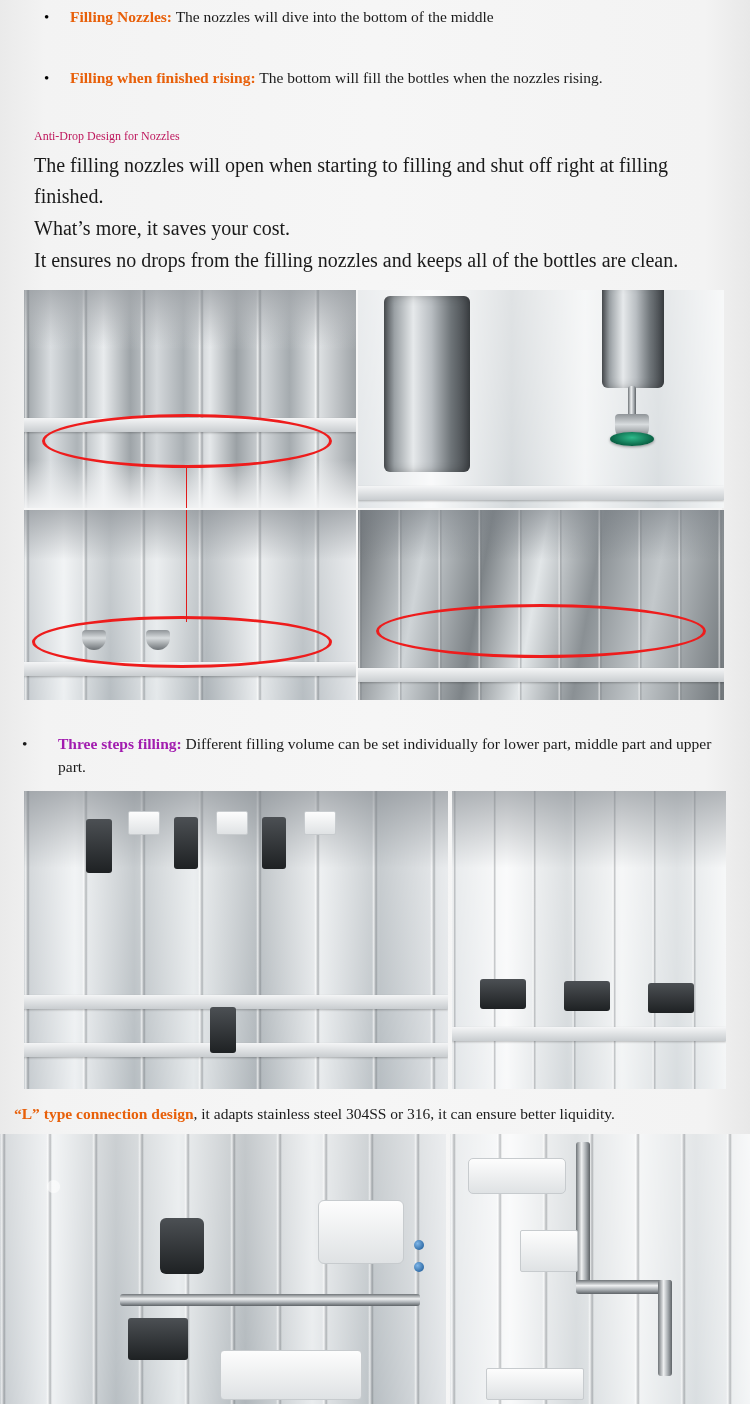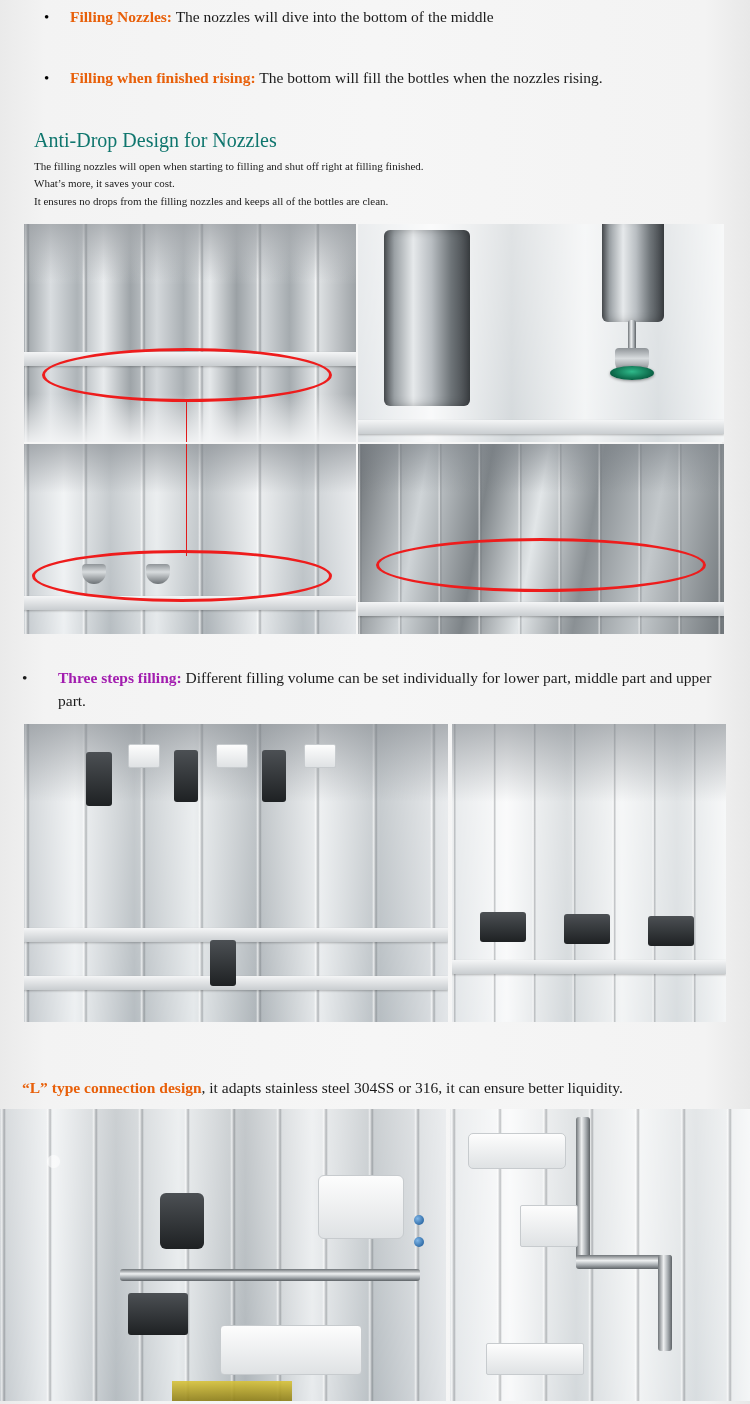--- a/index.html
+++ b/index.html
@@ -44,26 +44,26 @@
   .hl-b {
     color: #a21caf;
     font-weight: bold;
   }
 
   .b1 { padding-top: 7px; }
   .b2 { padding-top: 40px; }
 
   
   .sec-head {
-    color: #0f766e;
+    color: #be185d;
+    font-size: 12px;
+    padding: 40px 5px 0 34px;
+  }
+  .para {
     font-size: 20px;
-    padding: 40px 5px 0 34px;
-  }
-  .para {
-    font-size: 11px;
     line-height: 1.58;
     padding: 6px 28px 0 34px;
   }
   .para-line { display: block; }
   .grid-1 {
     width: 698px;
     margin: 14px auto 0 24px;
     display: grid;
     grid-template-columns: 332px 366px;
     grid-template-rows: 218px 190px;
@@ -166,23 +166,22 @@
   }
   .grid-3 {
     margin: 10px auto 0 0;
     width: 750px;
     display: grid;
     grid-template-columns: 446px 4px 300px;
     grid-template-rows: 292px;
   }
   .cap {
     font-size: 15.5px;
-    padding: 12px 20px 0 22px;
+    padding: 12px 20px 0 14px;
     line-height: 1.4;
-    margin-top: 41px;
   }
   .cap-3 { padding-top: 14px; }
   .bullet3 {
     display: flex;
     padding: 32px 24px 0 22px;
     font-size: 15.5px;
     line-height: 1.5;
   }
   .bullet3 .dot { flex: 0 0 36px; }
   .hoses {

